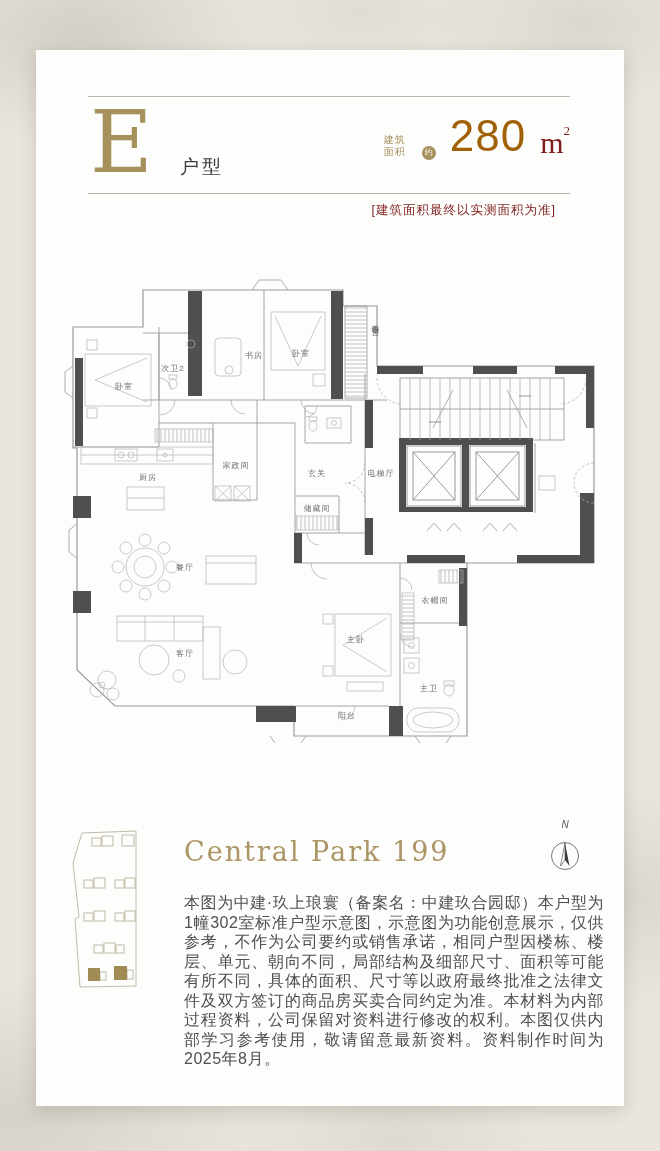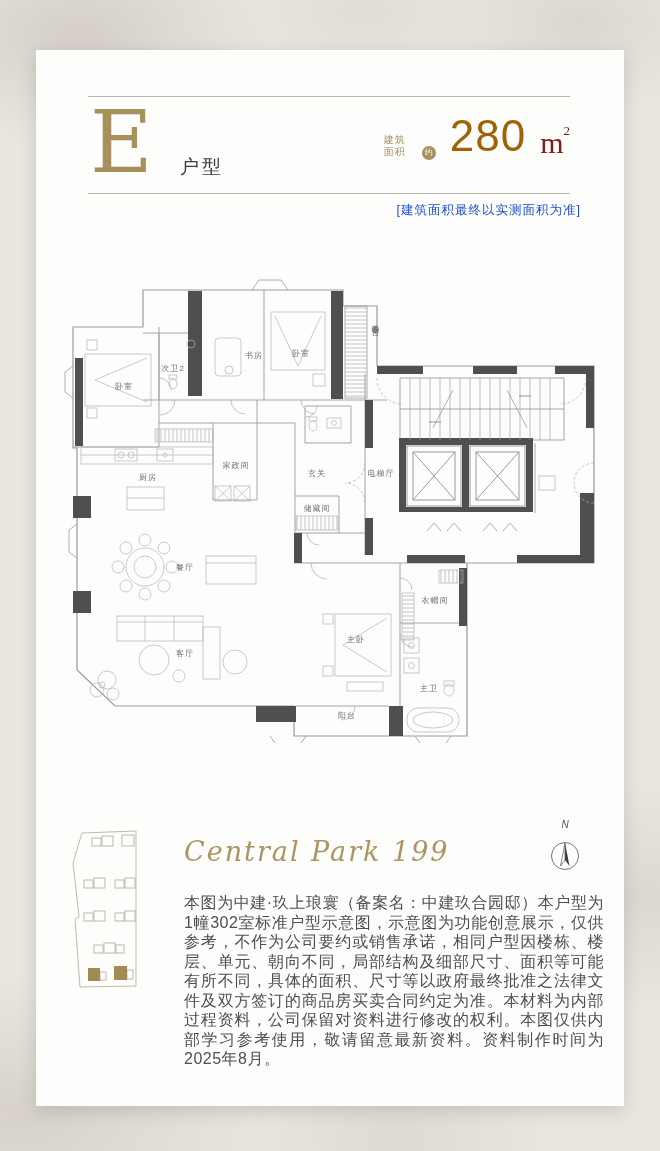--- a/index.html
+++ b/index.html
@@ -39,29 +39,29 @@
     font-size:8px;line-height:14px;text-align:center;margin:0 2px 12px 4px;
   }
   .area-value{
     font-family:Liberation Sans, sans-serif;font-size:44px;line-height:72px;color:#a16207;letter-spacing:1px;
   }
   .area-unit{
     font-family:Liberation Serif, serif;font-size:30px;line-height:46px;color:#7f1d1d;margin:0 0 6px 2px;
   }
   .area-unit sup{font-size:13px;vertical-align:18px;}
   .area-note{
-    position:absolute;right:43px;top:152px;font-size:12.5px;color:#1d4ed8;letter-spacing:1px;
+    position:absolute;right:68px;top:152px;font-size:12.5px;color:#7f1d1d;letter-spacing:1px;
   }
   
   .plan{position:absolute;left:19px;top:228px;}
   
   .siteplan{position:absolute;left:24px;top:773px;}
   .script-title{
     position:absolute;left:148px;top:786px;
-    font-family:"DejaVu Serif", serif;font-style:italic;font-size:27px;letter-spacing:2px;
+    font-family:"DejaVu Serif", serif;font-size:27px;letter-spacing:2px;
     color:#ab9565;
   }
   .compass{position:absolute;left:507px;top:766px;}
   .disclaimer{
     position:absolute;left:148px;top:843px;width:420px;
     font-size:16px;line-height:19.5px;color:#4f4f4f;text-align:justify;letter-spacing:.5px;
     margin:0;
   }
   svg text{font-family:"Liberation Sans", sans-serif;}
   .roomlabel{fill:#6f6f6f;font-size:8px;text-anchor:middle;letter-spacing:1px;}

